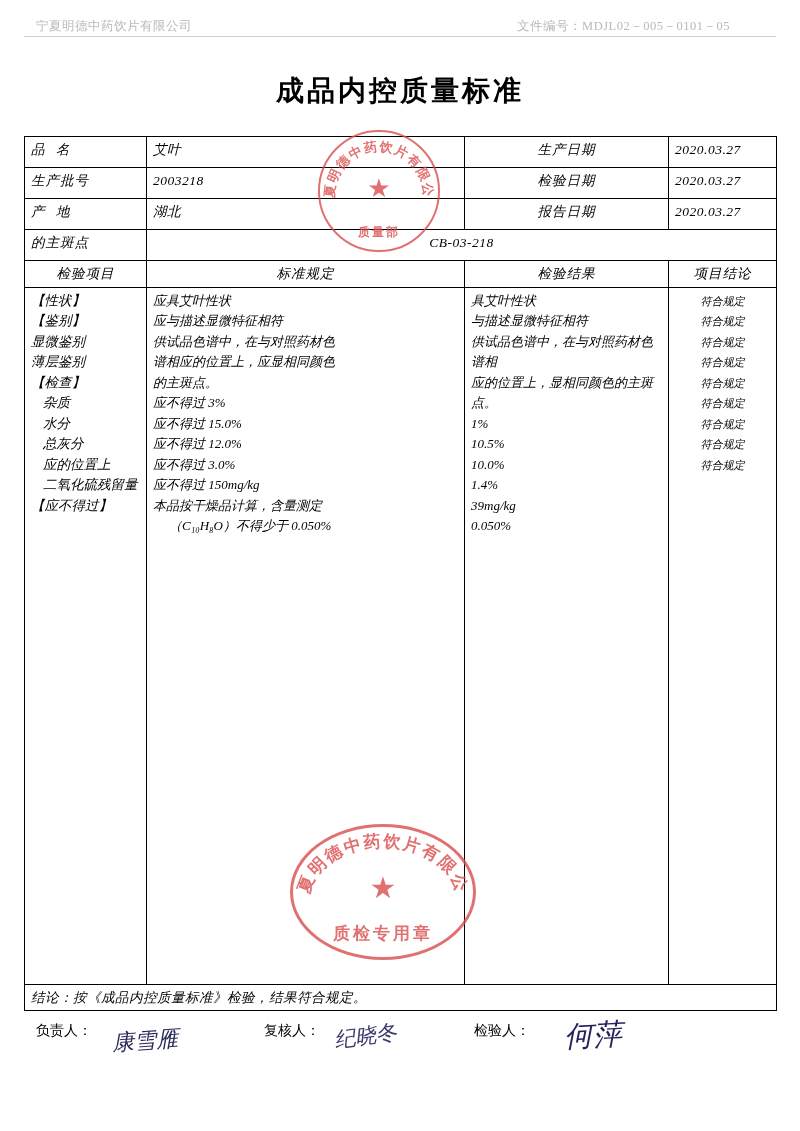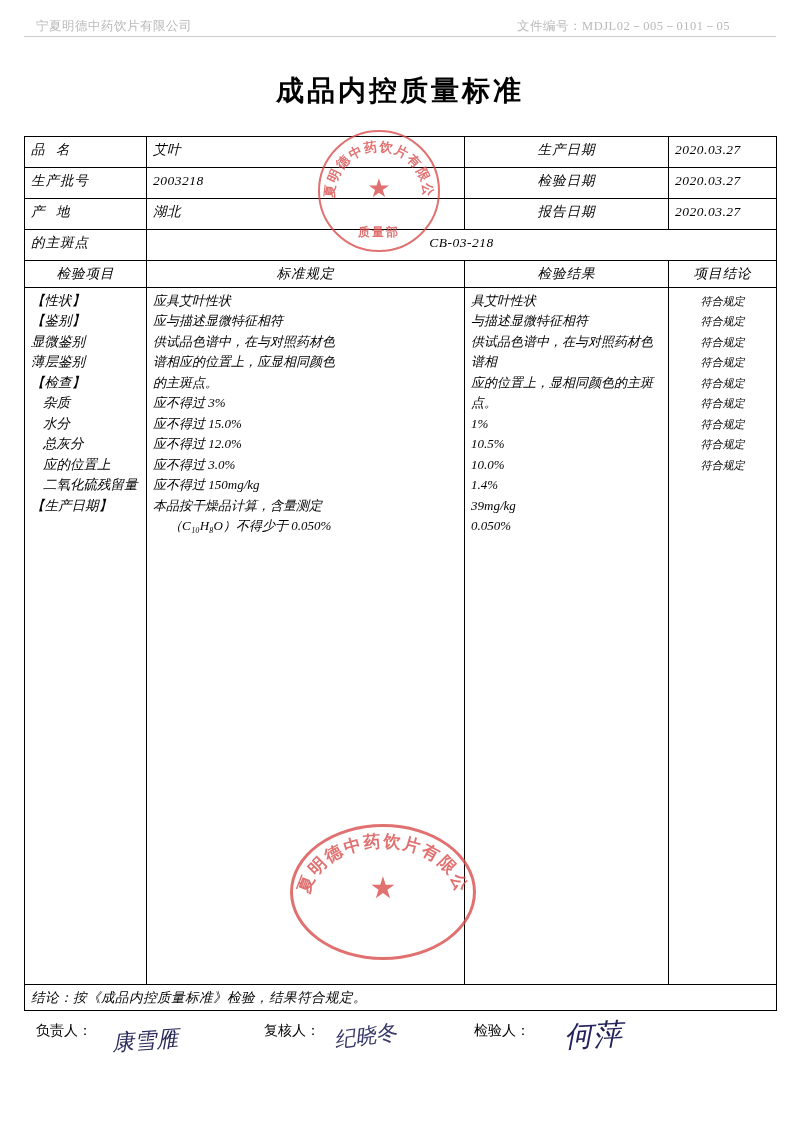--- a/index.html
+++ b/index.html
@@ -289,21 +289,21 @@
           <div class="itm">薄层鉴别</div>
           <div class="itm"></div>
           <div class="itm"></div>
           <div class="itm"></div>
           <div class="itm">【检查】</div>
           <div class="itm indent">杂质</div>
           <div class="itm indent">水分</div>
           <div class="itm indent">总灰分</div>
           <div class="itm indent">应的位置上</div>
           <div class="itm indent">二氧化硫残留量</div>
-          <div class="itm">【生产日期】</div>
+          <div class="itm">【应不得过】</div>
           <div class="itm"></div>
         </td>
 
         <td class="body-cell" colspan="2">
           <div class="spec-line"></div>
           <div class="spec-line">应具艾叶性状</div>
           <div class="spec-line"></div>
           <div class="spec-line">应与描述显微特征相符</div>
           <div class="spec-line">供试品色谱中，在与对照药材色</div>
           <div class="spec-line">谱相应的位置上，应显相同颜色</div>
@@ -389,15 +389,16 @@
   <div class="stamp stamp-big">
     <svg class="arc-svg" width="180" height="130" viewBox="0 0 180 130">
       <defs>
         <path id="arcBig" d="M 16,72 A 74,52 0 0 1 164,72"></path>
       </defs>
       <text font-size="17" letter-spacing="2">
         <textPath href="#arcBig" startOffset="50%" text-anchor="middle">宁夏明德中药饮片有限公司</textPath>
       </text>
     </svg>
     <div class="star">★</div>
+    <div class="btm">质检专用章</div>
   </div>
 
 </div>
 
 </body></html>

